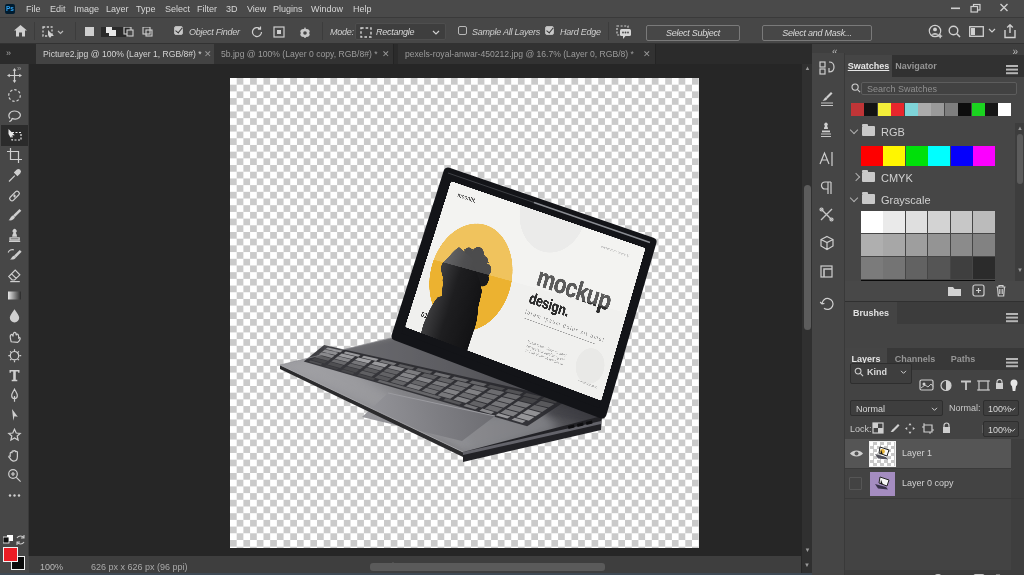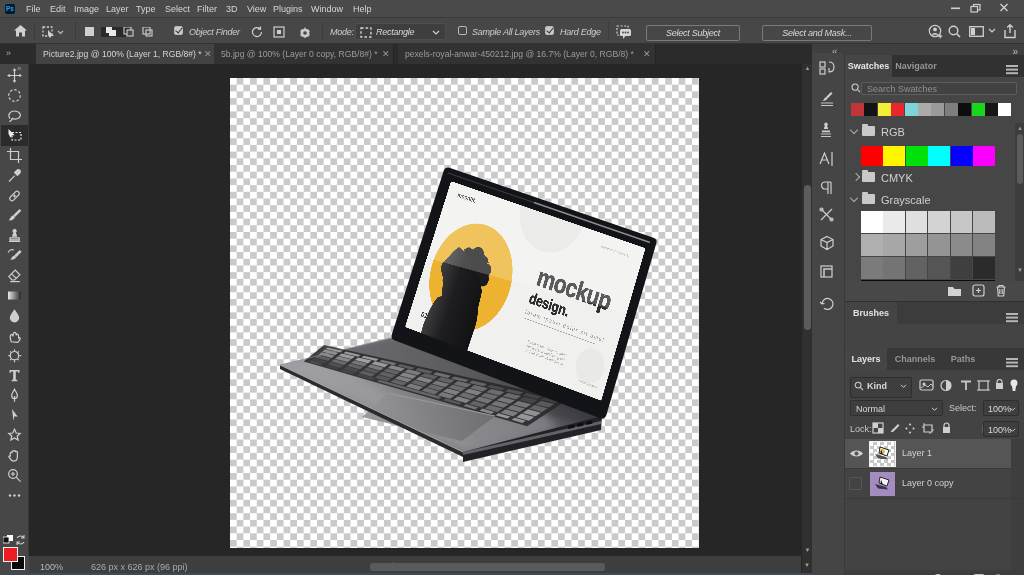--- a/index.html
+++ b/index.html
@@ -27,21 +27,21 @@
 #canvas{position:absolute;left:201px;top:14px;width:469px;height:470px;background:#fff;
  background-image:conic-gradient(#cacaca 25%,#fff 0 50%,#cacaca 0 75%,#fff 0);background-size:13.4px 13.4px;}
 #vscroll{position:absolute;left:772px;top:0;width:11px;height:492px;background:#303030;border-left:1px solid #262626;}
 #vthumb{position:absolute;left:2px;top:121px;width:7px;height:145px;background:#5c5c5c;border-radius:4px;}
 #dock{position:absolute;left:812px;top:64px;width:212px;height:511px;background:#444444;}
 #iconstrip{position:absolute;left:0;top:-11px;width:33px;height:522px;background:#454545;border-right:1px solid #393939;}
 .dicon{position:absolute;left:7px;width:18px;height:18px;color:#c6c6c6;}
 #panels{position:absolute;left:33px;top:-9px;width:179px;height:520px;}
 .ptabs{position:absolute;left:0;width:179px;height:22px;background:#313131;}
 .ptab{position:absolute;top:0;height:22px;color:#969696;font-size:9px;font-weight:700;text-align:center;line-height:22px;}
-.ptab.active{background:#454545;color:#e6e6e6;}
+.ptab.active{background:#454545;color:#e6e6e6;text-decoration:underline;}
 .burger{position:absolute;right:5px;width:13px;color:#b5b5b5;}
 .burger:before{content:"";position:absolute;left:0;top:0;width:12px;height:1.6px;background:#b5b5b5;box-shadow:0 3.6px 0 #b5b5b5, 0 7.2px 0 #b5b5b5;}
 #swpanel{position:absolute;left:0;top:22px;width:179px;height:224px;background:#464646;}
 #searchbox{position:absolute;left:16px;top:5px;width:156px;height:13px;background:#424242;border:1px solid #5d5d5d;border-radius:2px;color:#8f8f8f;font-size:9px;}
 .swr{position:absolute;width:13px;height:13px;}
 .fold{position:absolute;left:0;width:179px;height:18px;color:#d0d0d0;font-size:11px;}
 .chev{position:absolute;left:6px;top:6px;width:6px;height:6px;border:solid #b0b0b0;border-width:0 1.4px 1.4px 0;}
 .chev.open{transform:rotate(45deg);top:4px;}
 .chev.closed{transform:rotate(-45deg);left:8px;top:5px;}
 .folder{position:absolute;left:17px;top:3px;width:13px;height:10px;background:#c9c9c9;border-radius:1px;}
@@ -650,21 +650,21 @@
  <div class="abs" style="left:0;top:0;width:52px;height:23px;line-height:23px;background:#444444;color:#e2e2e2;font-size:9px;font-weight:700;text-align:center">Brushes</div>
  <div class="burger" style="top:11px"></div>
 </div>
 <div id="layerspanel">
  <div class="ptabs" style="top:0;background:#383838">
   <div class="ptab active" style="left:0;width:42px">Layers</div>
   <div class="ptab" style="left:42px;width:56px">Channels</div>
   <div class="ptab" style="left:98px;width:40px">Paths</div>
   <div class="burger" style="top:10px"></div>
  </div>
- <div class="drop" style="left:5px;top:29px;width:62px;height:21px">
+ <div class="drop" style="left:5px;top:15px;width:62px;height:21px">
   <svg class="abs" style="left:3px;top:3px" width="10" height="10" viewBox="0 0 11 11">
             <circle cx="4.5" cy="4.5" r="3.2" class="icn"></circle>
             <path d="M7 7 L10 10" class="icn"></path>
           </svg>
   <span class="abs" style="left:16px;top:2.5px;font-weight:700">Kind</span>
   <svg class="abs" style="right:4px;top:5.5px" width="7" height="5" viewBox="0 0 8 6">
             <path d="M1 1 l3 3 3-3" class="icn"></path>
           </svg>
  </div>
  <svg class="abs" style="left:74px;top:31px" width="100" height="13" viewBox="0 0 100 13">
@@ -680,21 +680,21 @@
           <rect x="77" y="4" width="7" height="6" class="icnf"></rect>
   <circle cx="95" cy="4" r="3.5" fill="#e8e8e8"></circle>
           <path d="M93 7 h4 l-.7 5 h-2.6 Z" fill="#e8e8e8"></path>
  </svg>
  <div class="drop" style="left:5px;top:52px;width:93px;height:16px">
   <span class="abs" style="left:5px;top:2.5px">Normal</span>
   <svg class="abs" style="right:4px;top:5.5px" width="7" height="5" viewBox="0 0 8 6">
             <path d="M1 1 l3 3 3-3" class="icn"></path>
           </svg>
  </div>
- <span class="abs" style="left:104px;top:55px;font-size:9px;color:#c9c9c9">Select:</span>
+ <span class="abs" style="left:104px;top:55px;font-size:9px;color:#c9c9c9">Normal:</span>
  <div class="drop" style="left:138px;top:52px;width:36px;height:16px">
   <span class="abs" style="left:4px;top:2.5px">100%</span>
   <svg class="abs" style="right:2px;top:5.5px" width="7" height="5" viewBox="0 0 8 6">
             <path d="M1 1 l3 3 3-3" class="icn"></path>
           </svg>
  </div>
  <span class="abs" style="left:5px;top:76px;font-size:9px;color:#c9c9c9">Lock:</span>
  <svg class="abs" style="left:27px;top:74px" width="105" height="13" viewBox="0 0 105 13">
   <rect x="1" y="1" width="10" height="10" class="icn"></rect>
           <rect x="1" y="1" width="5" height="5" class="icnf"></rect>

